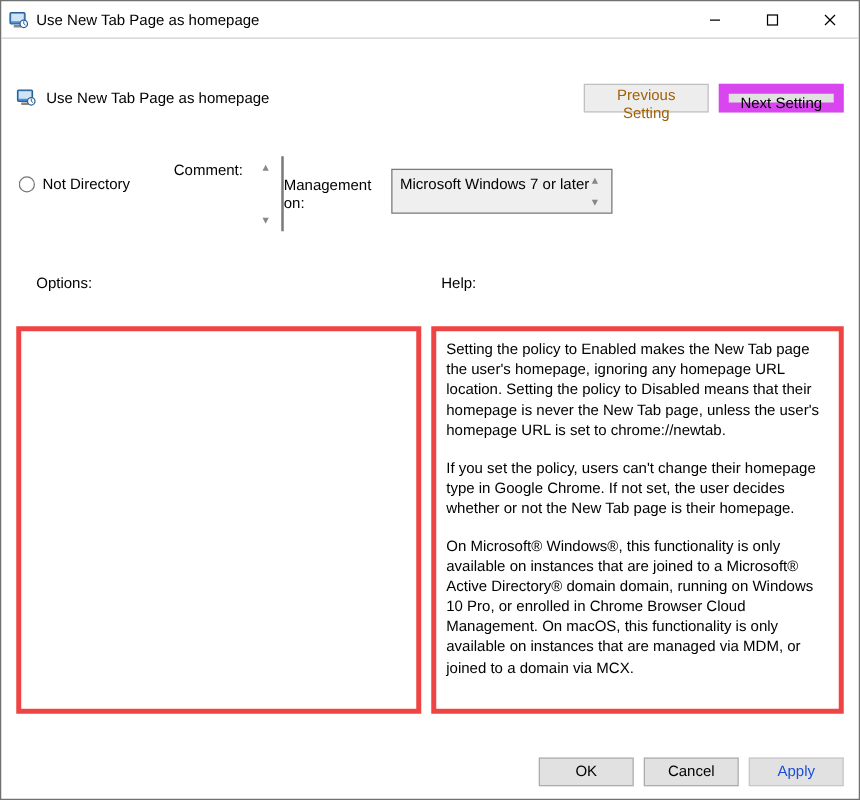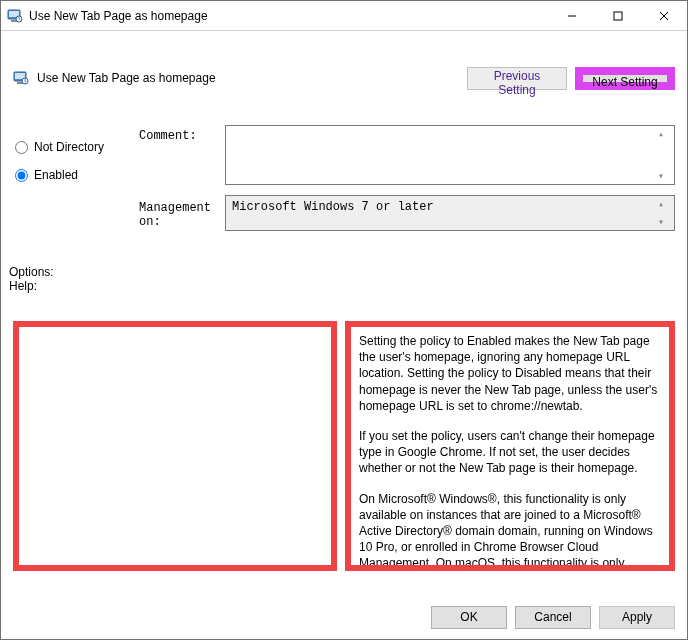--- a/index.html
+++ b/index.html
@@ -8,42 +8,42 @@
   .titlebar { height:30px; border-bottom:1px solid #d0d0d0; display:flex; align-items:center; padding:0 0 0 6px; }
   .titlebar-icon { width:16px; height:16px; margin-right:6px; }
   .titlebar-title { flex:1; }
   .titlebar-buttons { display:flex; height:100%; }
   .tbtn { width:46px; display:flex; align-items:center; justify-content:center; }
   .tbtn svg { pointer-events:none; }
   .header-row { height:46px; display:flex; align-items:center; padding:0 12px; }
   .header-icon { width:16px; height:16px; margin-right:8px; }
   .header-title { flex:1; }
   .nav-btn { height:23px; width:100px; margin-left:8px; font-family:inherit; font-size:12px; background:#e1e1e1; border:1px solid #adadad; cursor:pointer; }
-  .nav-btn.disabled { color:#4c1d95; border:1px solid #c0c0c0; background:#ededed; cursor:default;margin-left:48px; }
+  .nav-btn.disabled { color:#a16207; border:1px solid #c0c0c0; background:#ededed; cursor:default;margin-left:48px; }
   .nav-btn.highlight { border:8px solid #d946ef; padding:0; background:#e1e1e1; }
   .row-top { display:flex; padding:0 12px 4px 12px; }
   .radio-col { width:126px; padding-top:6px; }
   .radio-item { display:flex; align-items:center; height:24px; margin-top:4px; }
   .radio-item input { margin:0 6px 0 2px; }
-  .comment-col { flex:1; display:flex; flex-direction:column;font-family:Liberation Mono, monospace; }
+  .comment-col { flex:1; display:flex; flex-direction:row; }
   .field-row { display:flex; align-items:flex-start; }
   .field-label { width:86px; padding-top:4px; }
   .comment-box { flex:1; height:60px; border:1px solid #7a7a7a; background:#fff; position:relative; }
   .supported-box { flex:1; height:36px; border:1px solid #7a7a7a; background:#efefef; position:relative; padding:4px 18px 4px 6px; margin-top:10px; }
   .scroll-arrows { position:absolute; right:2px; top:2px; bottom:2px; width:14px; display:flex; flex-direction:column; justify-content:space-between; color:#888; font-size:10px; }
-  .panes-labels { display:flex; padding:6px 12px 4px 8px;flex-direction:column; }
+  .panes-labels { display:flex; padding:6px 12px 4px 28px; }
   .panes-labels .opt-lbl { width:324px; }
   .panes { display:flex; flex:1; padding:0 12px; gap:8px; min-height:0; }
-  .pane { border:6px solid #ef4444; background:#fff; overflow:auto; }
+  .pane { border:4px solid #ef4444; background:#fff; overflow:auto; }
   .options-pane { width:324px; }
   .help-pane { flex:1; padding:6px 8px; line-height:1.35; }
   .help-pane p { margin:0 0 14px 0; }
   .footer { height:44px; display:flex; justify-content:flex-end; align-items:center; padding:0 12px; gap:8px;margin-left:48px; }
   .footer button { width:76px; height:23px; font-family:inherit; font-size:12px; background:#e1e1e1; border:1px solid #adadad; cursor:pointer; }
-  .footer button.disabled { color:#000000; border-color:#c7c7c7; cursor:default; }
+  .footer button.disabled { color:#1d4ed8; border-color:#c7c7c7; cursor:default; }
   .icon-monitor { display:block; }
 </style>
 </head>
 <body>
 
 <div class="window">
 
   <div class="titlebar">
     <svg class="titlebar-icon icon-monitor" viewBox="0 0 16 16">
       <rect x="1" y="2" width="12" height="9" rx="1" fill="#4a90d9" stroke="#2c5f94"></rect>
@@ -85,24 +85,20 @@
     <button class="nav-btn disabled" disabled="">Previous Setting</button>
     <button class="nav-btn highlight">Next Setting</button>
   </div>
 
   <div class="row-top">
     <div class="radio-col">
       <label class="radio-item">
         <input type="radio" name="state" style="">
         <span>Not Directory</span>
       </label>
-      <label class="radio-item">
-        <input type="radio" name="state" checked="" style="">
-        <span>Enabled</span>
-      </label>
     </div>
     <div class="comment-col">
       <div class="field-row">
         <div class="field-label">Comment:</div>
         <div class="comment-box">
           <span></span>
           <div class="scroll-arrows">
             <span>▴</span>
             <span>▾</span>
           </div>

